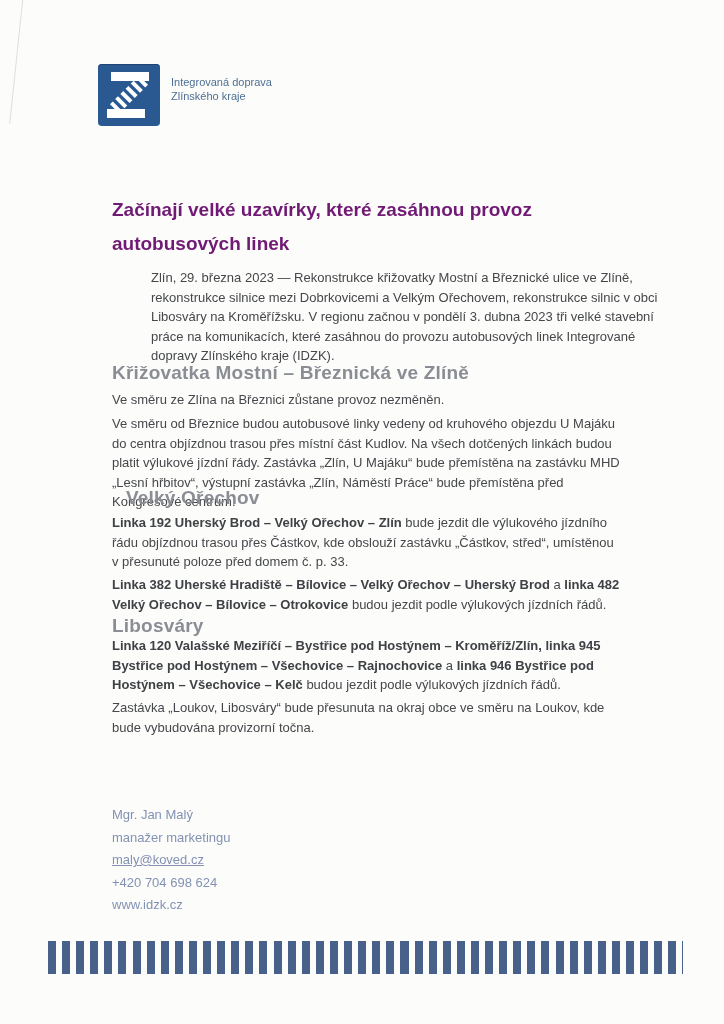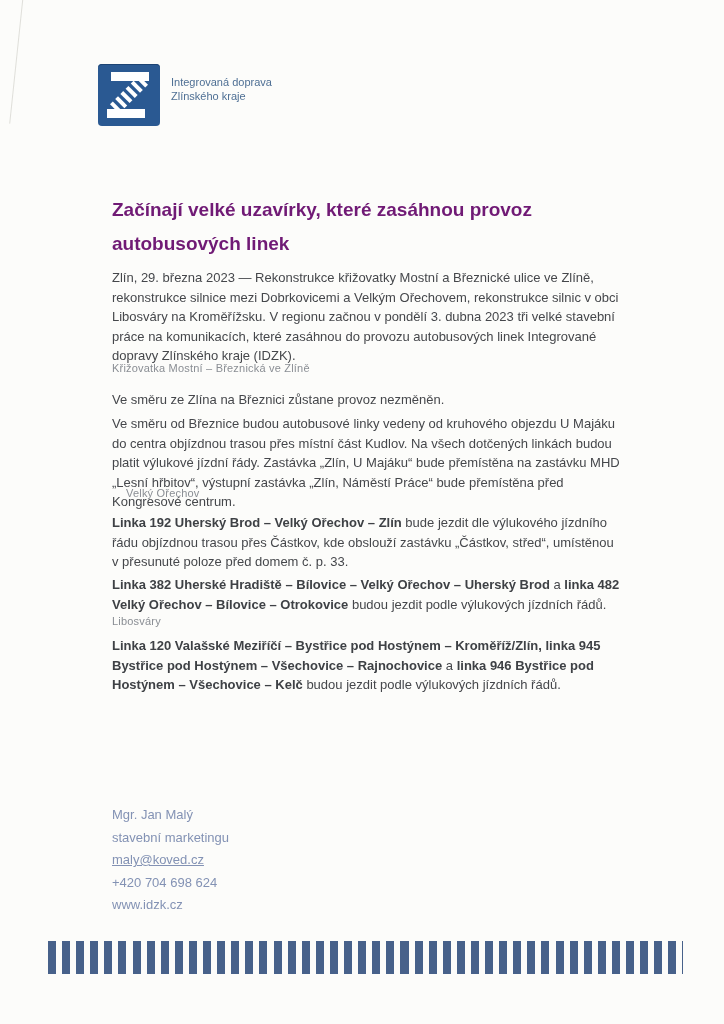--- a/index.html
+++ b/index.html
@@ -37,24 +37,24 @@
   
   .headline {
     position:absolute; left:112px; top:193px; width:478px;
     font-size:19px; line-height:34px; font-weight:600; color:#701a75;
   }
   .body-text {
     position:absolute; left:112px; width:510px;
     font-size:13px; line-height:19.5px; color:#45474b;
   }
   .body-text b, .rich b { font-weight:700; color:#3e4145; }
-  .lead { top:268px; }
+  .lead { top:268px;margin-left:39px; }
   .sec-h {
     position:absolute; left:112px;
-    font-size:11px; font-weight:400; color:#8a8e94; letter-spacing:0.2px;
+    font-size:19px; font-weight:700; color:#8a8e94; letter-spacing:0.2px;
     white-space:nowrap;
   }
   .p-1a { top:390px; }
   .p-1b { top:414px; }
   .p-2a { top:513px; }
   .p-2b { top:575px; }
   .p-3a { top:636px; }
   .p-3b { top:698px; }
   .h-1 { top:362px; }
   .h-2 { top:487px;margin-left:14px; }
@@ -109,23 +109,24 @@
   <div class="sec-h h-1">Křižovatka Mostní – Březnická ve Zlíně</div>
   <p class="body-text rich p-1a"><span>Ve směru ze Zlína na Březnici zůstane provoz nezměněn.</span></p>
   <p class="body-text rich p-1b"><span>Ve směru od Březnice budou autobusové linky vedeny od kruhového objezdu U Majáku do centra objízdnou trasou přes místní část Kudlov. Na všech dotčených linkách budou platit výlukové jízdní řády. Zastávka „Zlín, U Majáku“ bude přemístěna na zastávku MHD „Lesní hřbitov“, výstupní zastávka „Zlín, Náměstí Práce“ bude přemístěna před Kongresové centrum.</span></p>
 
   <div class="sec-h h-2">Velký Ořechov</div>
   <p class="body-text rich p-2a"><b>Linka 192 Uherský Brod – Velký Ořechov – Zlín</b><span> bude jezdit dle výlukového jízdního řádu objízdnou trasou přes Částkov, kde obslouží zastávku „Částkov, střed“, umístěnou v přesunuté poloze před domem č. p. 33.</span></p>
   <p class="body-text rich p-2b"><b>Linka 382 Uherské Hradiště – Bílovice – Velký Ořechov – Uherský Brod</b><span> a </span><b>linka 482 Velký Ořechov – Bílovice – Otrokovice</b><span> budou jezdit podle výlukových jízdních řádů.</span></p>
 
   <div class="sec-h h-3">Libosváry</div>
   <p class="body-text rich p-3a"><b>Linka 120 Valašské Meziříčí – Bystřice pod Hostýnem – Kroměříž/Zlín, linka 945 Bystřice pod Hostýnem – Všechovice – Rajnochovice</b><span> a </span><b>linka 946 Bystřice pod Hostýnem – Všechovice – Kelč</b><span> budou jezdit podle výlukových jízdních řádů.</span></p>
+  <p class="body-text rich p-3b"><span>Zastávka „Loukov, Libosváry“ bude přesunuta na okraj obce ve směru na Loukov, kde bude vybudována provizorní točna.</span></p>
 
   <div class="contact-block">
     <div>Mgr. Jan Malý</div>
-    <div>stavební marketingu</div>
+    <div>manažer marketingu</div>
     <div class="email">maly@koved.cz</div>
     <div>+420 704 698 624</div>
     <div>www.idzk.cz</div>
   </div>
 
   <div class="footer-stripes"></div>
 </div>
 
 </body></html>

